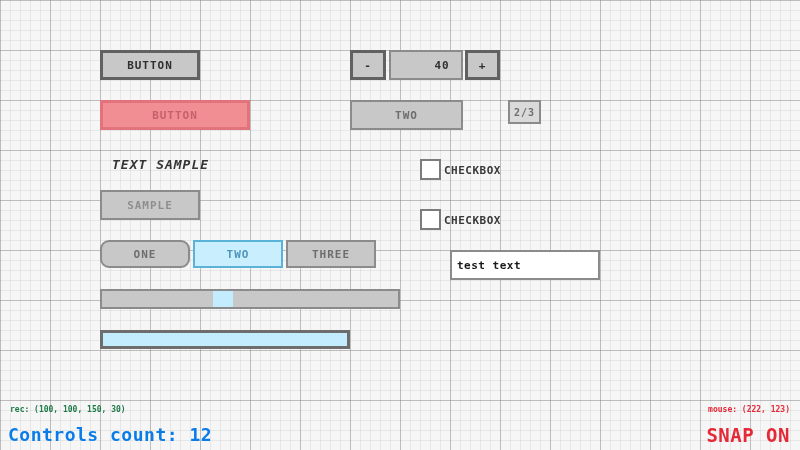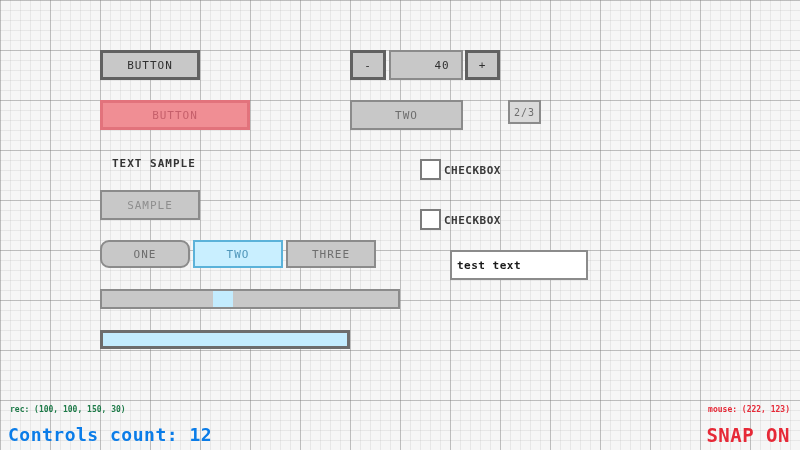--- a/index.html
+++ b/index.html
@@ -12,21 +12,21 @@
       linear-gradient(rgba(120,120,120,0.38) 1px, transparent 1px),
       linear-gradient(90deg, rgba(120,120,120,0.38) 1px, transparent 1px),
       linear-gradient(rgba(190,190,190,0.28) 1px, transparent 1px),
       linear-gradient(90deg, rgba(190,190,190,0.28) 1px, transparent 1px);
     background-size:50px 50px,50px 50px,10px 10px,10px 10px;
   }
 
   .ctl{
     position:absolute;box-sizing:border-box;
     display:flex;align-items:center;justify-content:center;
-    font-weight:normal;font-size:11px;letter-spacing:1px;
+    font-weight:bold;font-size:11px;letter-spacing:1px;
     white-space:pre;user-select:none;
   }
   .fill-gray{background:#c8c8c8;}
   .fill-white{background:#ffffff;}
   .fill-blue{background:#c9efff;}
   .fill-ltgray{background:#dadada;margin-left:39px;}
   .bd-dark{border:3px solid #616161;}
   .bd-med{border:2px solid #8b8b8b;}
   .bd-blue{border:2px solid #5bb2d9;}
   .txt-dark{color:#303030;}
@@ -38,31 +38,31 @@
   .btn-selected{background:#f08e94;border:3px solid #e2737c;color:#c6606b;}
 
   
   .btn-normal{left:100px;top:50px;width:100px;height:30px;}
   .spin-minus{left:350px;top:50px;width:36px;height:30px;}
   .spin-value{left:389px;top:50px;width:74px;height:30px;padding-left:32px;}
   .spin-plus{left:465px;top:50px;width:35px;height:30px;}
   .btn-sel{left:100px;top:100px;width:150px;height:30px;}
   .combo-main{left:350px;top:100px;width:113px;height:30px;}
   .combo-count{left:469px;top:100px;width:33px;height:24px;font-size:10px;}
-  .lbl-sample{left:112px;top:157px;color:#343434;font-weight:bold;font-size:11px;letter-spacing:1px;position:absolute;}
+  .lbl-sample{left:112px;top:157px;color:#343434;font-weight:bold;font-size:13px;letter-spacing:1px;position:absolute;font-style:italic;}
   .chk1{left:420px;top:159px;width:21px;height:21px;}
   .chk2{left:420px;top:209px;width:21px;height:21px;}
   .chk-box{background:#fff;border:2px solid #7c7c7c;}
   .chk-lbl1{left:444px;top:164px;position:absolute;color:#3a3a3a;font-weight:bold;font-size:11px;letter-spacing:0.5px;}
   .chk-lbl2{left:444px;top:214px;position:absolute;color:#3a3a3a;font-weight:bold;font-size:11px;letter-spacing:0.5px;}
   .toggle{left:100px;top:190px;width:100px;height:30px;}
   .tg-one{left:100px;top:240px;width:90px;height:28px;border-radius:9px;}
   .tg-two{left:193px;top:240px;width:90px;height:28px;}
   .tg-three{left:286px;top:240px;width:90px;height:28px;}
-  .textbox{left:450px;top:250px;width:138px;height:30px;justify-content:flex-start;padding-left:5px;color:#1a1a1a;font-weight:bold;letter-spacing:0.5px;}
+  .textbox{left:450px;top:250px;width:150px;height:30px;justify-content:flex-start;padding-left:5px;color:#1a1a1a;font-weight:bold;letter-spacing:0.5px;}
   .slider{left:100px;top:289px;width:300px;height:20px;}
   .slider-handle{position:absolute;left:111px;top:0;width:20px;height:100%;background:#c3ecfe;}
   .progress{left:100px;top:330px;width:250px;height:19px;border:3px solid #6d6d6d;background:#c8c8c8;}
   .progress-fill{position:absolute;left:0;top:0;height:100%;width:100%;background:#c3ecfe;}
 
   
   .st{position:absolute;font-weight:bold;white-space:pre;}
   .st-rec{left:10px;top:405px;font-size:8px;color:#1d7a48;}
   .st-count{left:8px;top:424px;font-size:18px;color:#0a7ce8;letter-spacing:0.5px;}
   .st-type{left:296px;top:426px;font-size:18px;color:#0a7ce8;letter-spacing:0.5px;}

